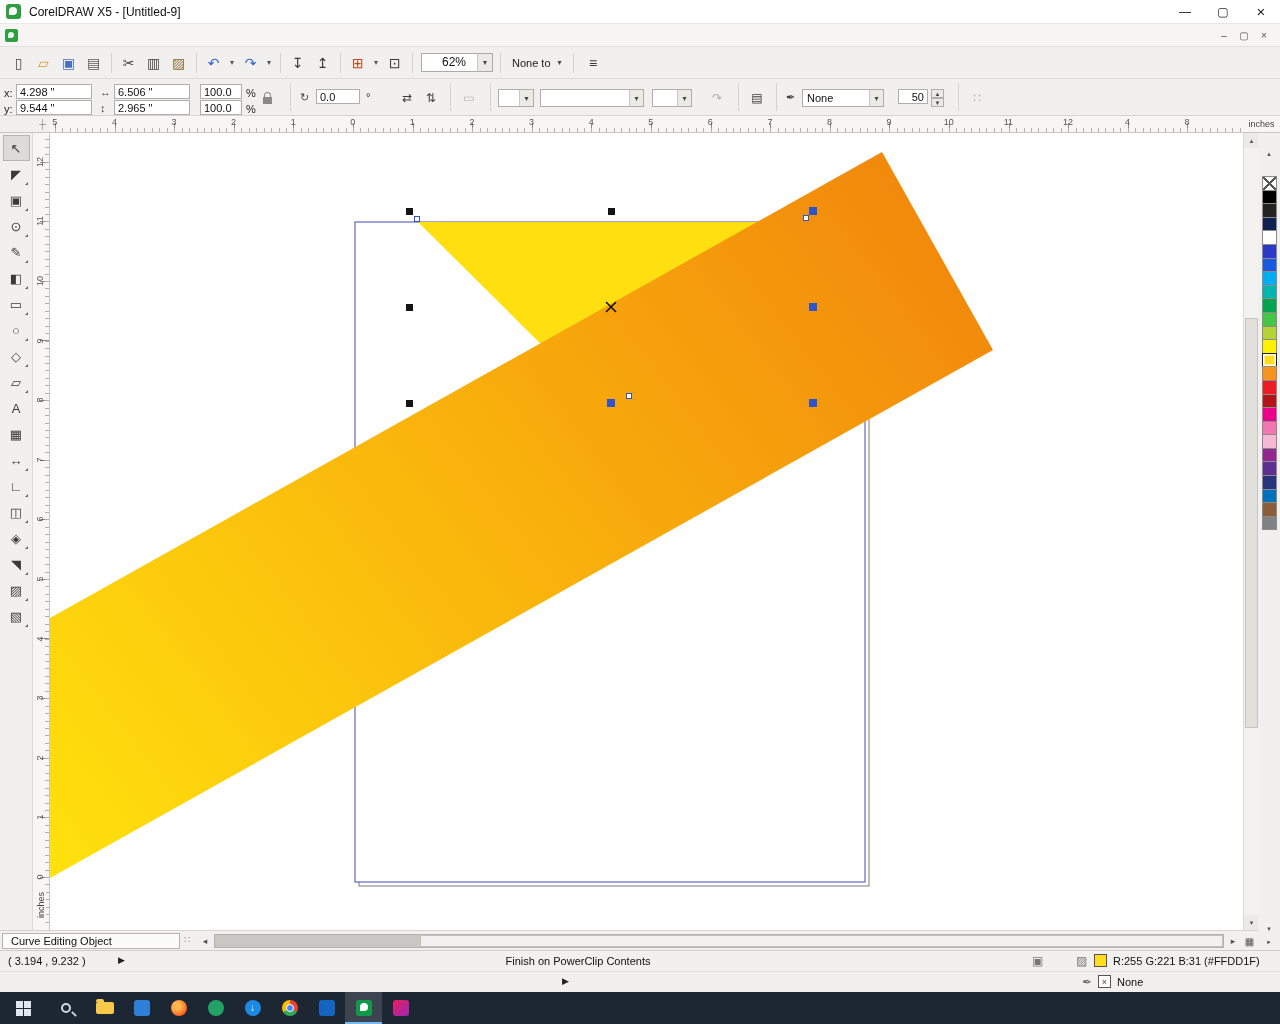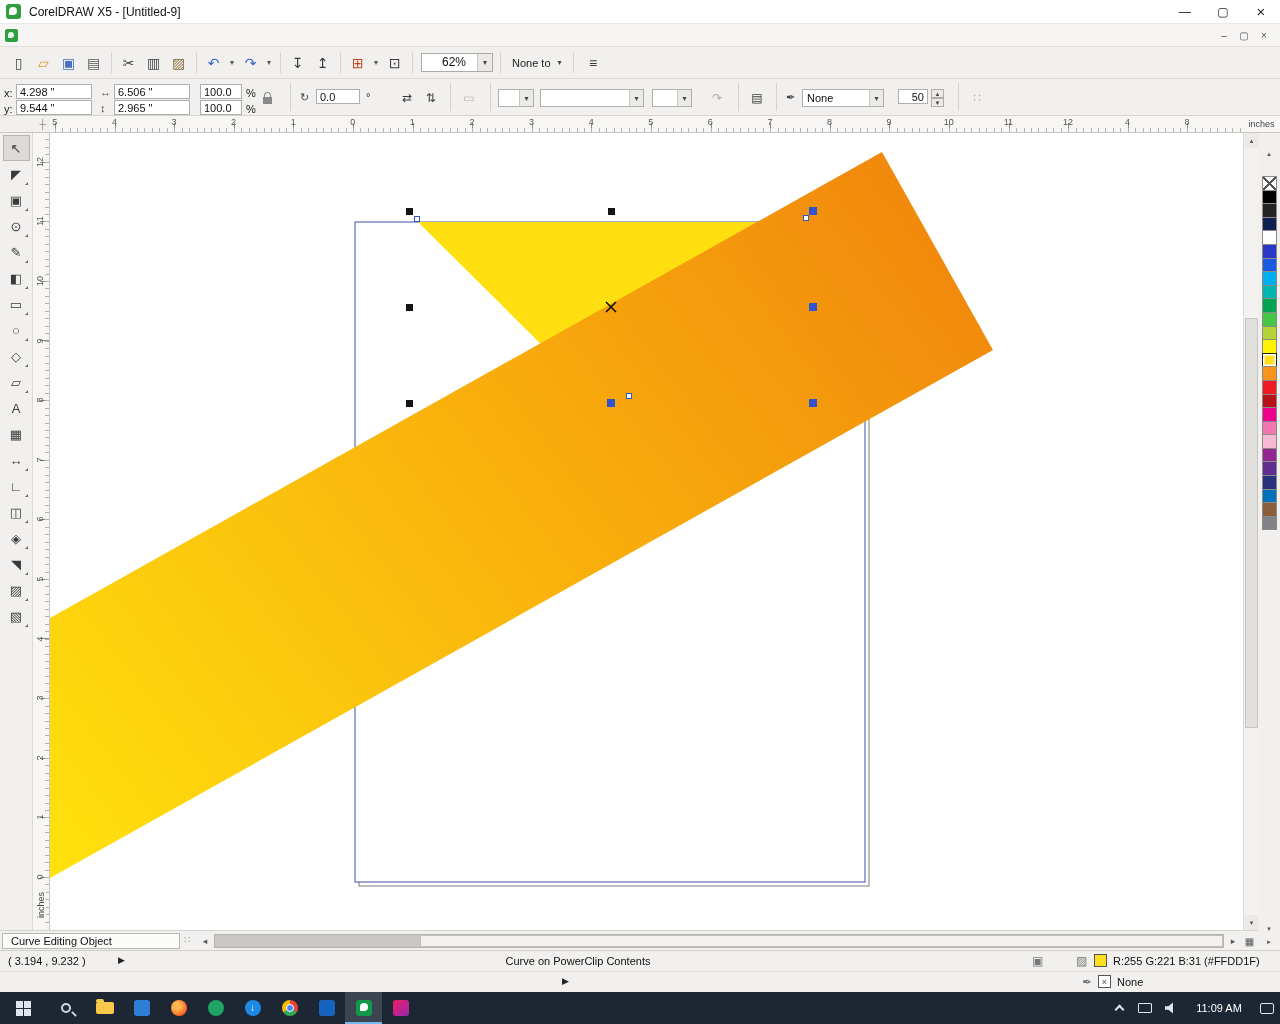--- a/index.html
+++ b/index.html
@@ -633,21 +633,21 @@
       </span>
     <span class="navarrow" style="left:1226px">▸</span>
     <span class="nav-zoom">
         <span>▦</span>
       </span>
   </div>
 
   <div id="status1">
     <span class="st" style="left:8px">( 3.194 , 9.232 )</span>
     <span class="st play" style="left:118px">▶</span>
-    <span class="st" style="left:448px;width:260px;text-align:center">Curve on PowerClip Contents</span>
+    <span class="st" style="left:448px;width:260px;text-align:center">Finish on PowerClip Contents</span>
     <span class="st-ico" style="left:1032px">▣</span>
     <span class="st-ico" style="left:1076px">▨</span>
     <span class="swatch-ind" style="left: 1094px; background: rgb(255, 221, 31);" id="fillSwatch"></span>
     <span class="st" style="left:1113px">R:255 G:221 B:31 (#FFDD1F)</span>
   </div>
 
   <div id="status2">
     <span class="st play" style="left:562px">▶</span>
     <span class="st-ico" style="left:1082px">✒</span>
     <span class="swatch-ind" style="left:1098px">×</span>
@@ -714,30 +714,15 @@
             <span class="tbg"></span>
           </span>
         </div>
 
       <div class="tb-cell">
           <span class="tb-ico tb-paint">
             <span class="tbg"></span>
           </span>
         </div>
     </div>
-    <div class="tray">
-      <span class="tray-btn">
-          <i class="chev"></i>
-        </span>
-      <span class="tray-btn">
-          <i class="disp"></i>
-        </span>
-      <span class="tray-btn">
-          <i class="vol"></i>
-        </span>
-      <span class="clock">11:09 AM</span>
-      <span class="tray-btn">
-          <i class="notif"></i>
-        </span>
-    </div>
   </div>
 
 </div>
 
 </body></html>

